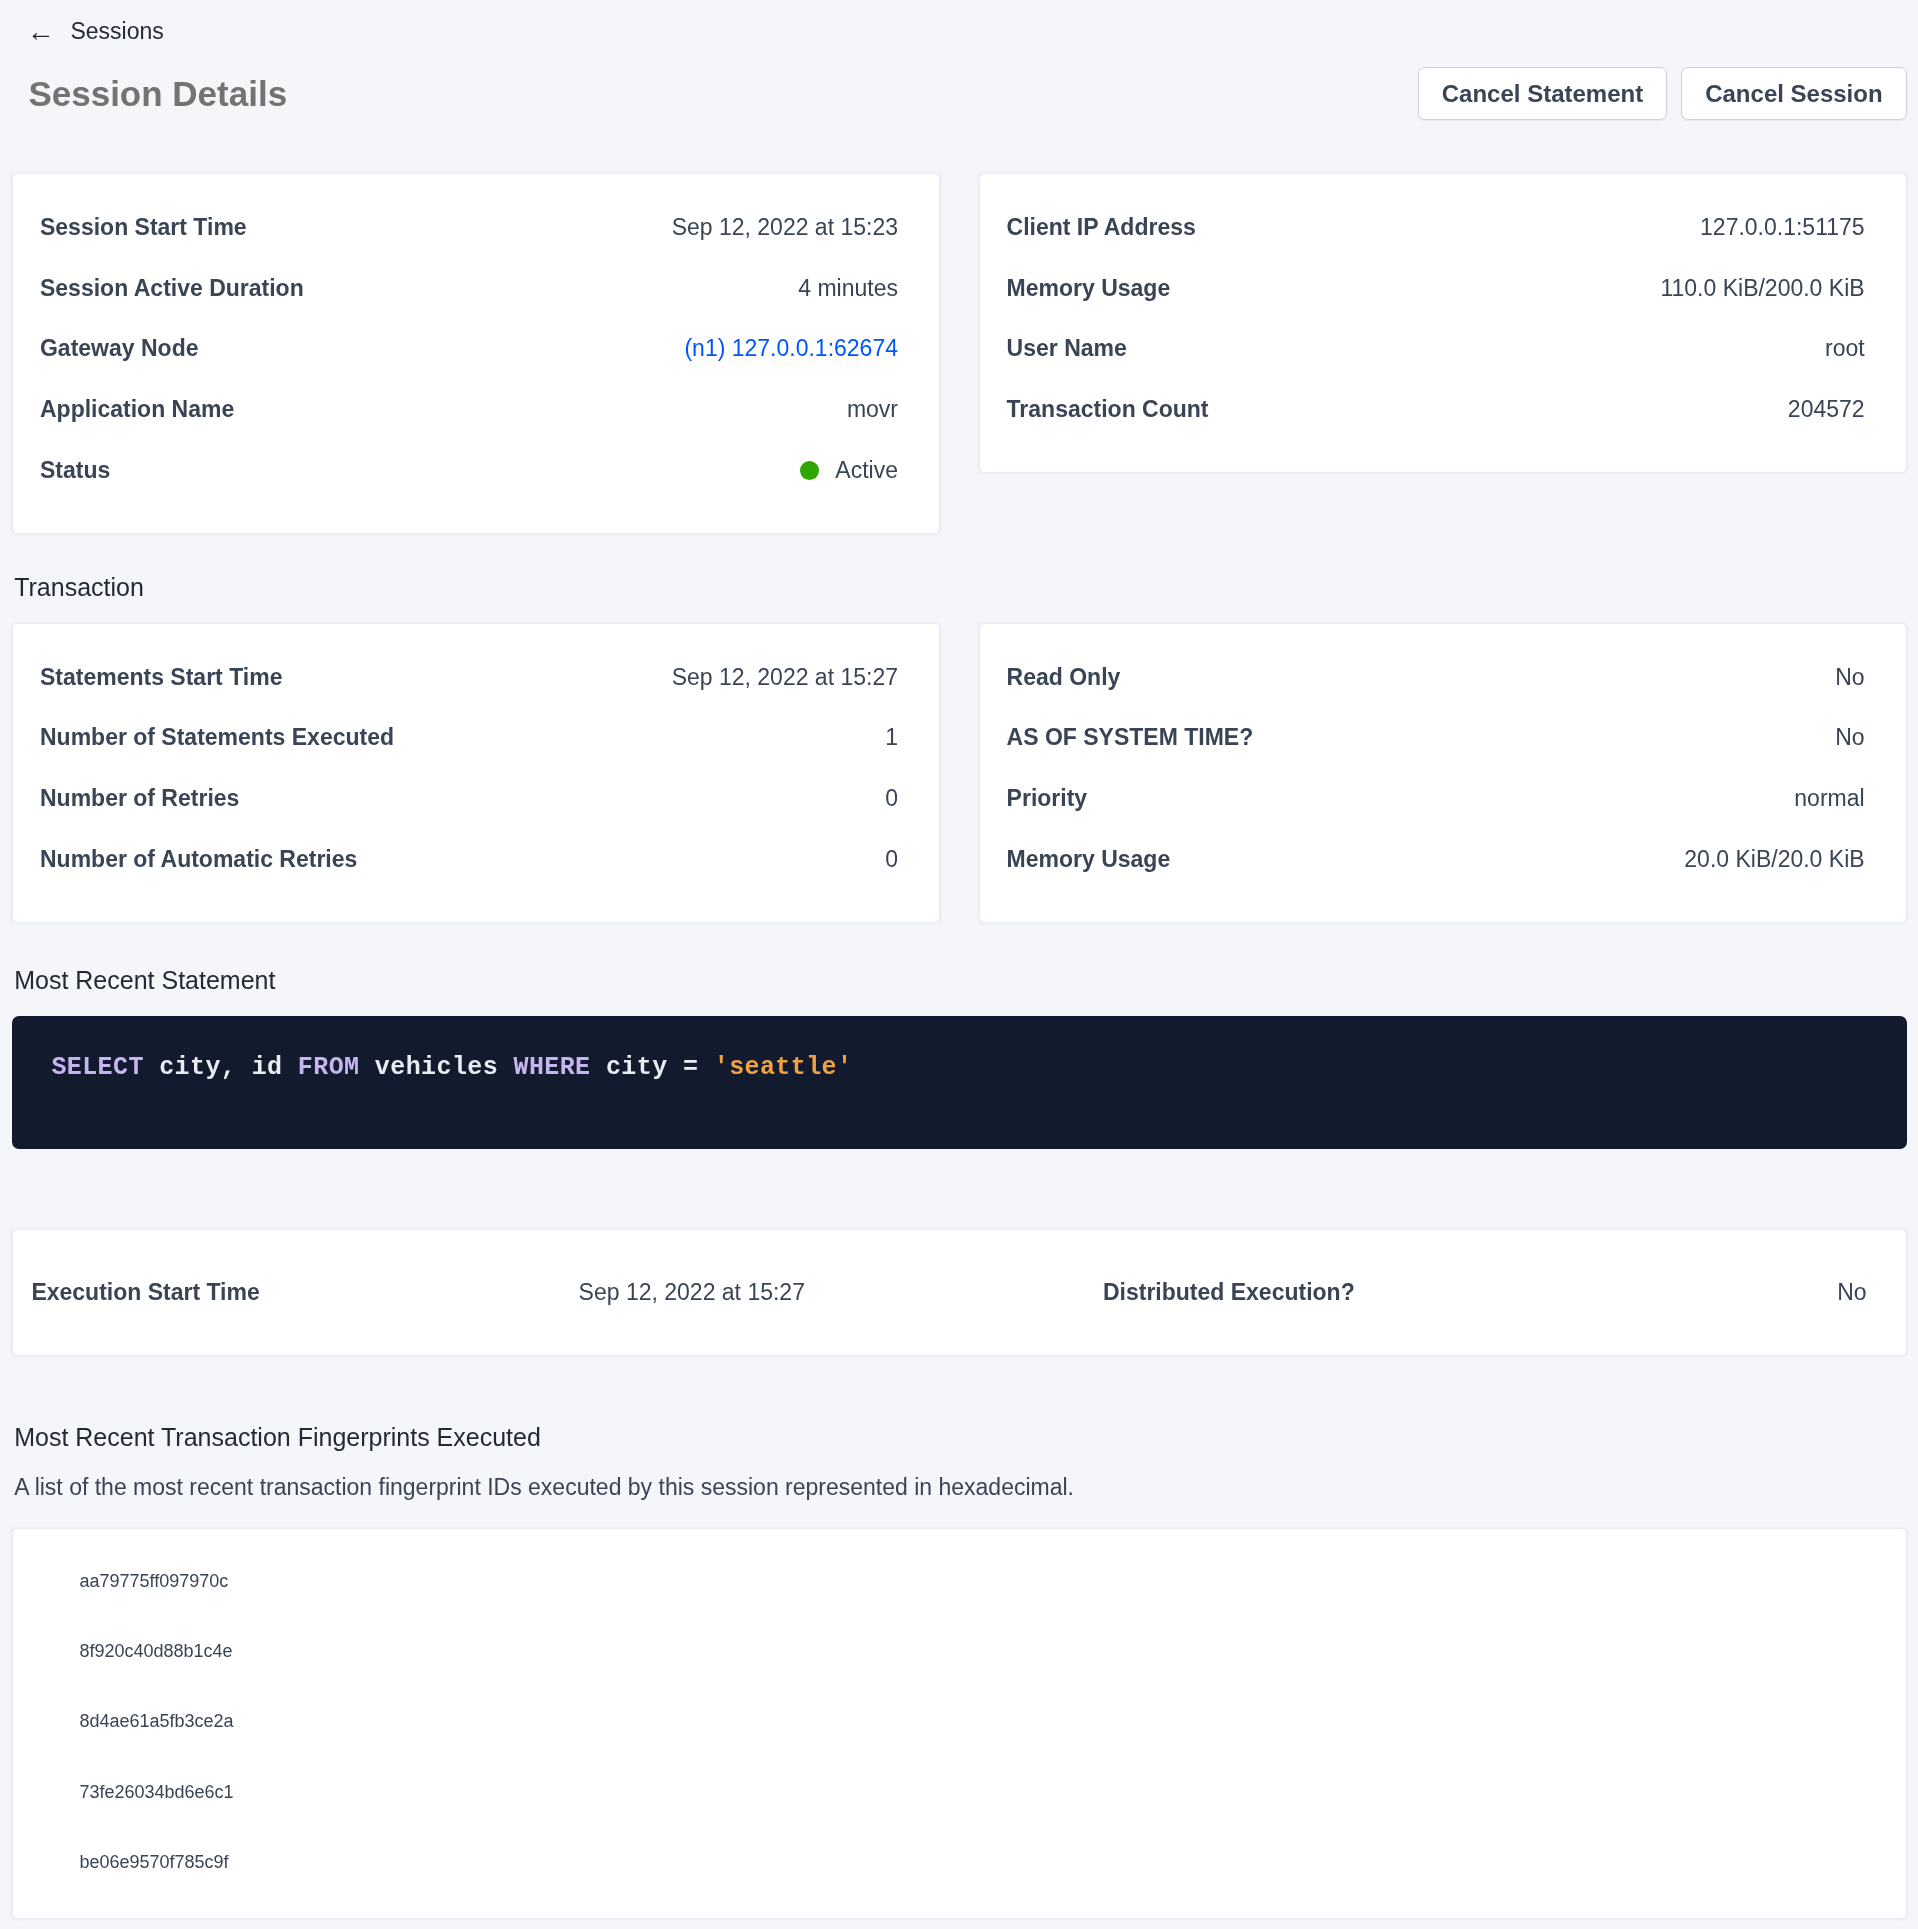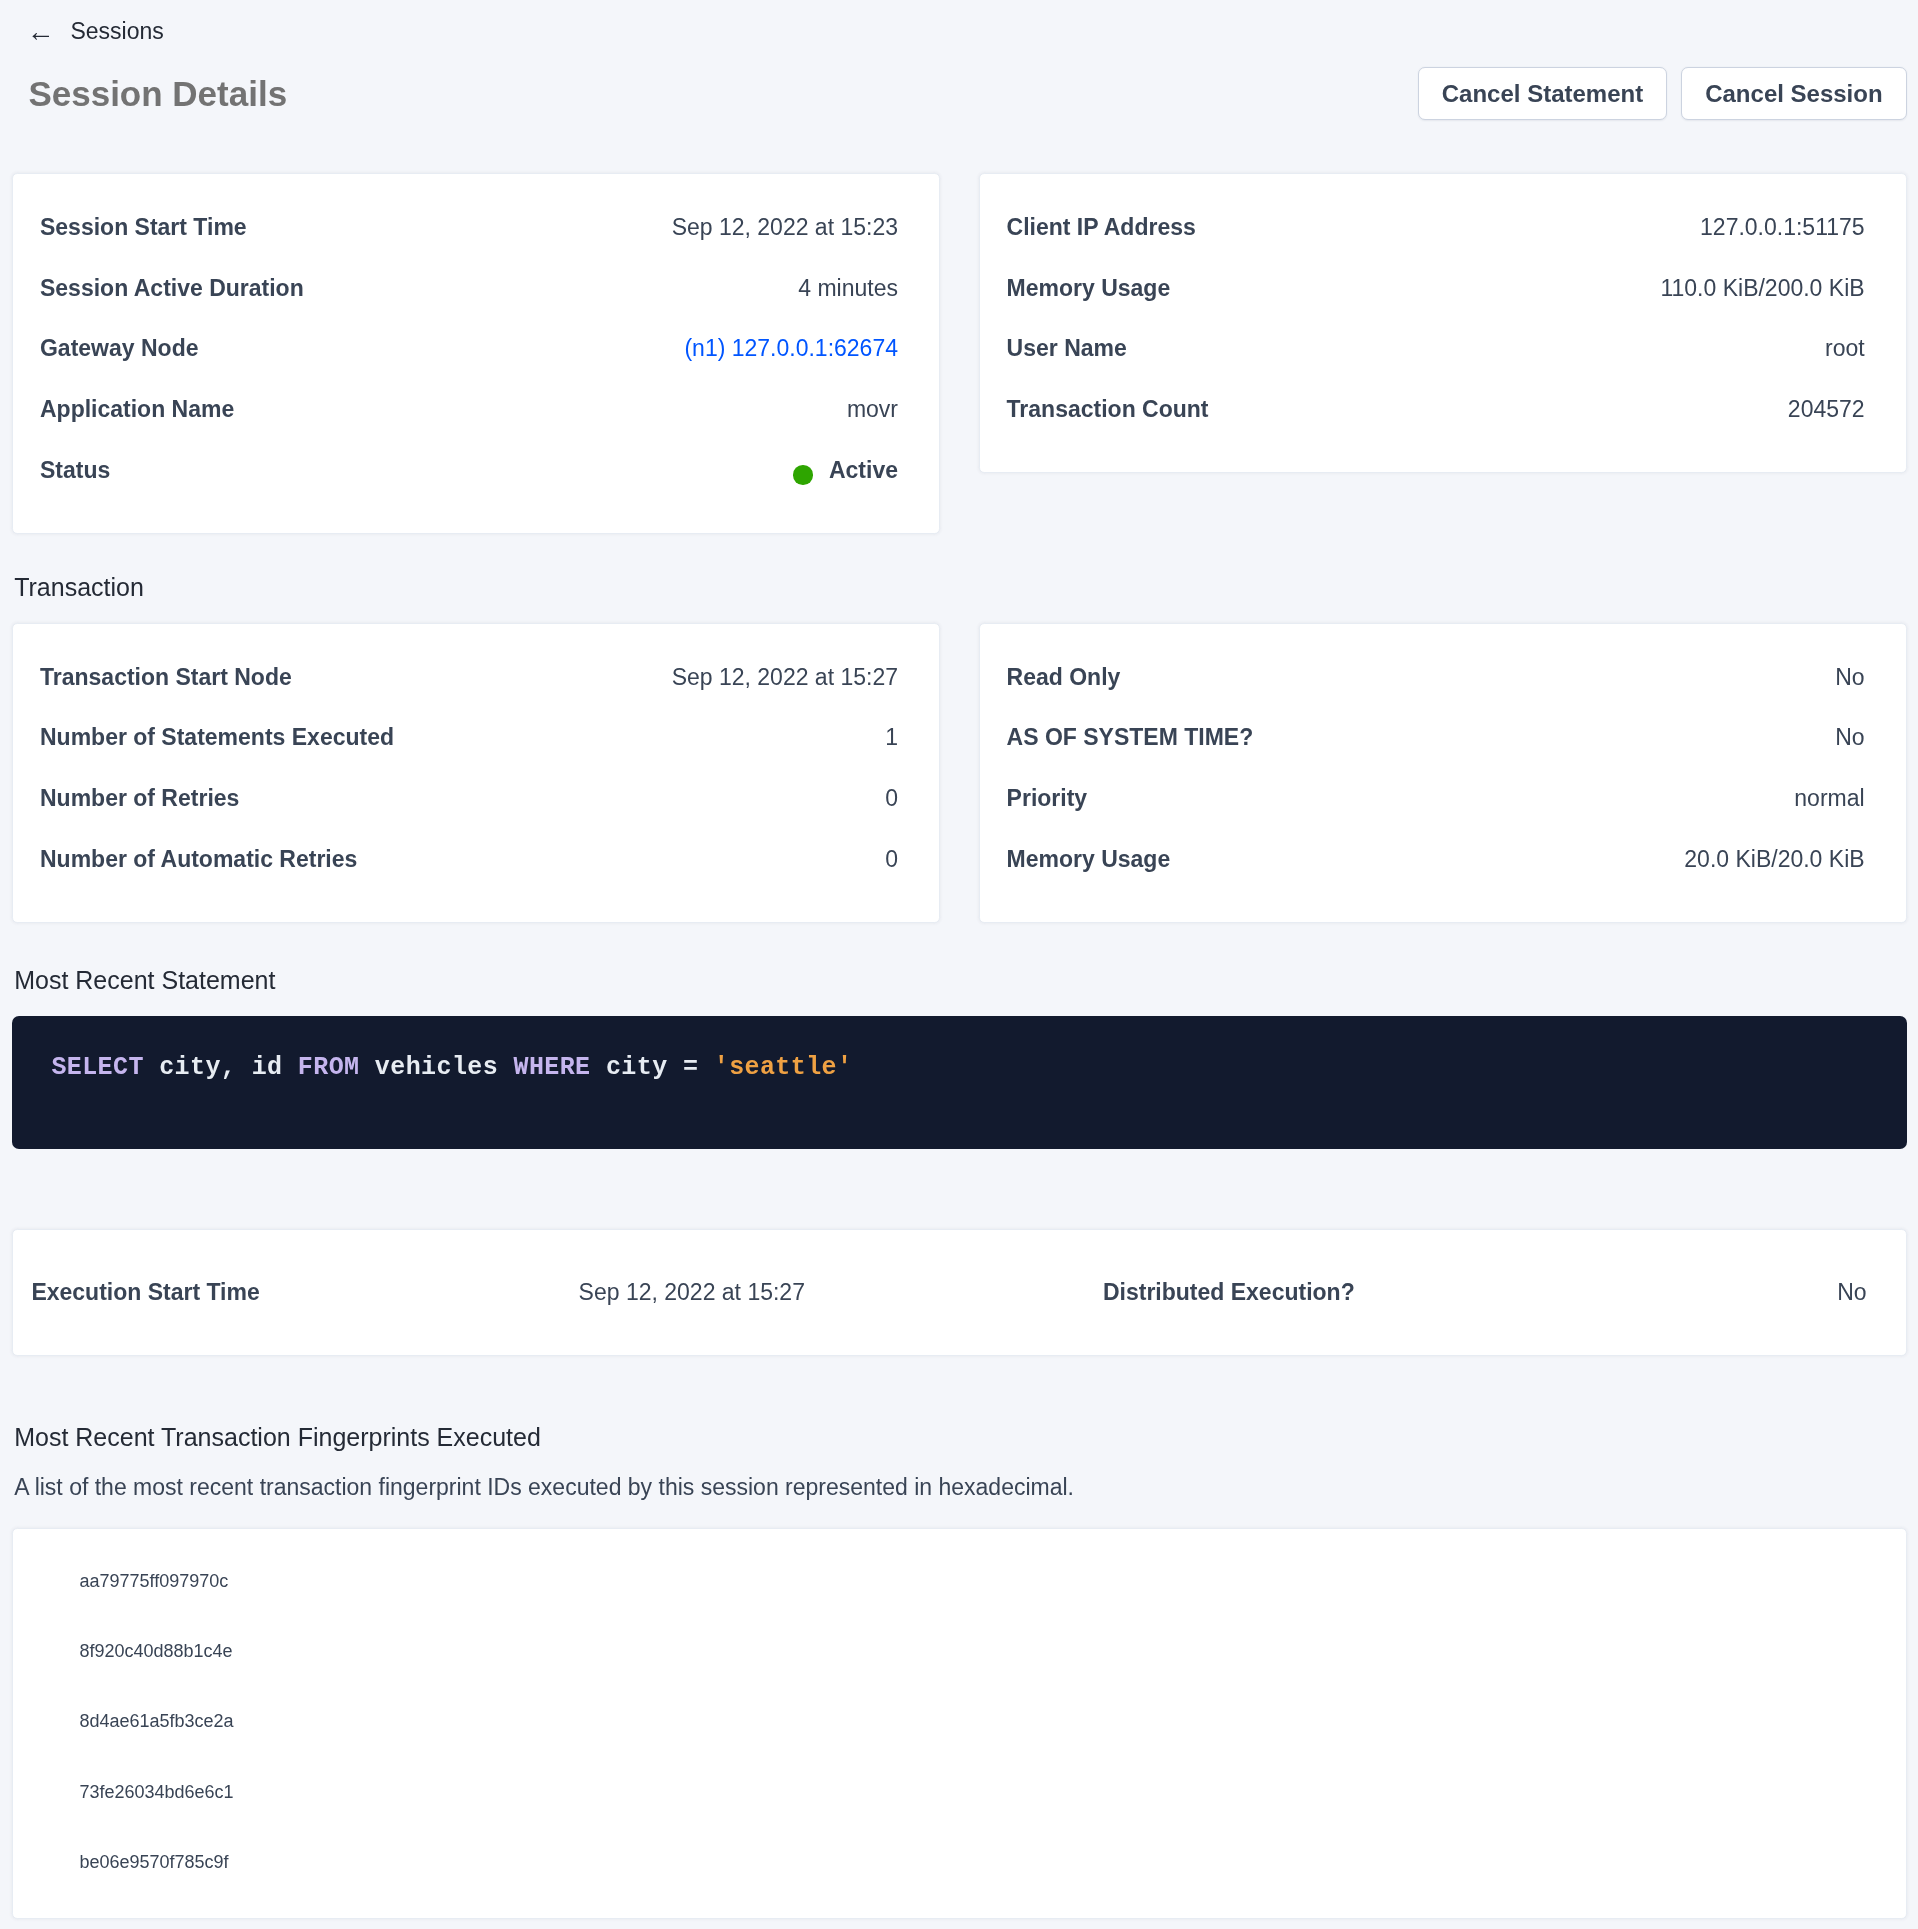--- a/index.html
+++ b/index.html
@@ -39,21 +39,21 @@
     background: #fff; border: 0.9px solid #e7ecf3; border-radius: 5.3px;
     box-shadow: 0 0 2.7px 0.9px rgba(57,68,85,0.05);
   }
   .info-card { padding: 39px 41px 16px 26.6px; height: 100%; }
   .row {
     display: flex; justify-content: space-between; align-items: center;
     margin-bottom: 32px; font-size: 23px; line-height: 1.25;
   }
   .lbl { font-weight: bold; }
   a.link { color: #0055ff; text-decoration: none; cursor: pointer; }
-  .status-val { display: flex; align-items: flex-end; font-weight: bold; }
+  .status-val { display: flex; align-items: center; }
   .status-dot {
     display: inline-block; width: 19.5px; height: 19.5px; border-radius: 50%;
     background: #2EA500; margin-right: 16px;
   }
 
   .section-title { font-size: 25px; font-weight: 400; color: #242a35; margin: 39px 0 21px 1.8px; }
   .section-title.mt-lg { margin-top: 43px; }
   .section-title.mt-xl { margin-top: 67px; }
 
   
@@ -144,21 +144,21 @@
         </div>
       </div>
     </div>
   </div>
 
   <div class="section-title">Transaction</div>
   <div class="two-col stretch">
     <div class="col">
       <div class="card info-card">
         <div class="row">
-          <span class="lbl">Transaction Start Node</span>
+          <span class="lbl">Statements Start Time</span>
           <span class="val">Sep 12, 2022 at 15:27</span>
         </div>
         <div class="row">
           <span class="lbl">Number of Statements Executed</span>
           <span class="val">1</span>
         </div>
         <div class="row">
           <span class="lbl">Number of Retries</span>
           <span class="val">0</span>
         </div>

